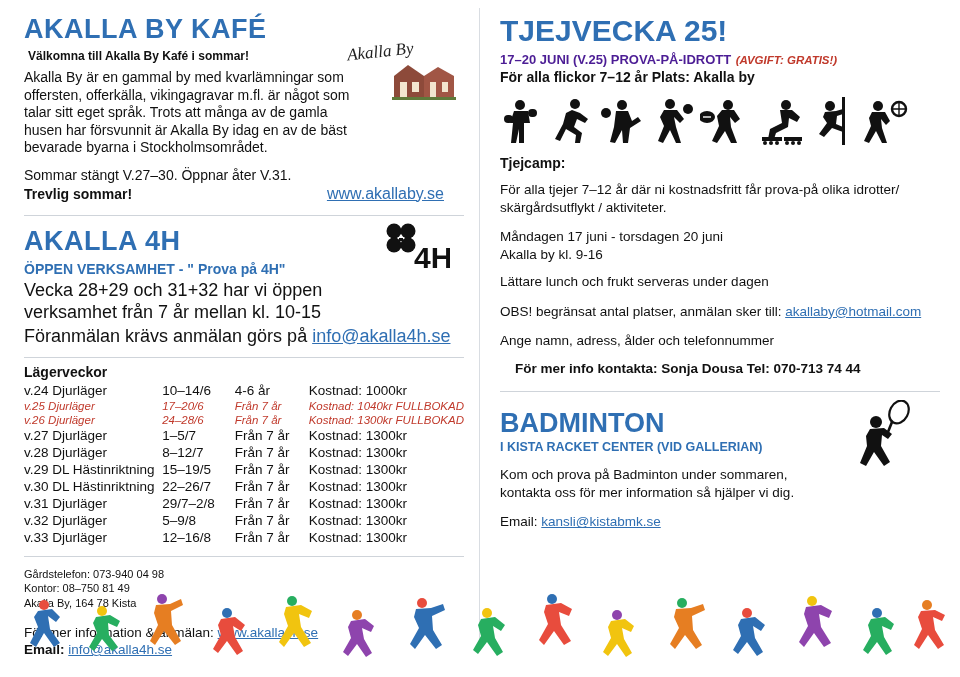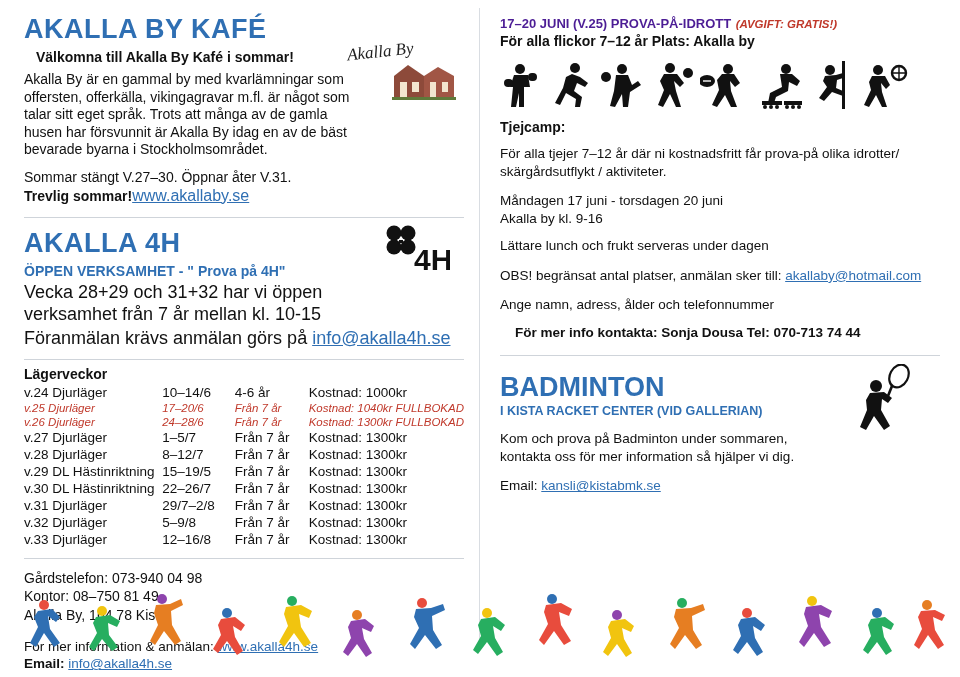--- a/index.html
+++ b/index.html
@@ -13,58 +13,58 @@
   }
   .page{position:relative;width:960px;height:677px;}
   .col-left{position:absolute;left:0;top:0;width:480px;height:583px;padding:14px 16px 0 24px;box-sizing:border-box;}
   .col-right{position:absolute;left:480px;top:0;width:480px;height:677px;padding:14px 20px 0 20px;box-sizing:border-box;}
   .divider{position:absolute;left:479px;top:8px;width:1px;height:640px;background:#d9dde2;}
 
   h1.blue{
     color:#2f6fb3;font-size:27px;font-weight:bold;margin:0 0 4px 0;
     letter-spacing:0.5px;
   }
-  .sub-bold{font-weight:bold;font-size:14px;margin:0 0 6px 12px;}
+  .sub-bold{font-weight:bold;font-size:12px;margin:0 0 6px 4px;}
   p.body{font-size:14px;line-height:1.25;margin:0 0 10px 0;}
   .small{font-size:18px;}
   a.link{color:#2f6fb3;text-decoration:underline;}
 
   
   .kafe-head{position:relative;}
   .kafe-logo{
     position:absolute;right:6px;top:30px;width:116px;height:56px;
   }
   .kafe-script{
     position:absolute;right:44px;top:-2px;
     font-family:"Liberation Serif", serif;font-style:italic;font-size:17px;
     color:#222;transform:rotate(-6deg);
   }
   .barn{
     position:absolute;right:0;top:16px;width:68px;height:40px;
   }
   .sommar{font-size:14px;margin:10px 0 2px 0;}
   .trevlig{font-weight:bold;font-size:14px;margin:0;}
-  .rowflex{display:flex;align-items:baseline;}
+  .rowflex{display:flex;justify-content:space-between;align-items:baseline;}
 
   hr.rule{border:none;border-top:1px solid #cfd4da;margin:12px 0 10px 0;}
 
   
   .h4-head{position:relative;}
   .cloverwrap{position:absolute;right:14px;top:-4px;width:70px;height:52px;}
   .h4-sub{color:#2f6fb3;font-weight:bold;font-size:14px;margin:0 0 2px 0;}
 
   table.lager{border-collapse:collapse;font-size:13.5px;margin-top:2px;}
   table.lager td{padding:1px 0;vertical-align:top;white-space:nowrap;}
   td.c1{width:150px;}
   td.c2{width:104px;}
   td.c3{width:104px;}
   td.c4{width:120px;}
   .lager-title{font-weight:bold;font-size:14px;margin:0 0 2px 0;}
   tr.red td{color:#c0392b;font-style:italic;font-size:11.5px;}
-  .contact{font-size:14px;line-height:1.35;margin:10px 0 0 0;}
+  .contact{font-size:11px;line-height:1.35;margin:10px 0 0 0;}
   .moreinfo{font-size:13.5px;margin:14px 0 0 0;}
   .email-bold{font-weight:bold;font-size:13.5px;margin:2px 0 0 0;}
 
   
   .tj-title{color:#2f6fb3;font-size:30px;font-weight:bold;margin:0 0 2px 0;}
   .tj-line{color:#4c1d95;font-weight:bold;font-size:13px;margin:0;}
   .tj-paren{color:#c0392b;font-style:italic;font-weight:bold;font-size:11.5px;}
   .tj-line2{font-weight:bold;font-size:14px;margin:1px 0 0 0;}
   .sport-icons{display:flex;align-items:flex-end;gap:6px;margin:8px 0 10px 0;height:52px;}
   .sport-icons svg{display:block;}
@@ -214,20 +214,21 @@
     <div class="moreinfo">
       <span>För mer information &amp; anmälan: </span><a class="link" href="#">www.akalla4h.se</a>
     </div>
     <div class="email-bold">
       <span>Email: </span><a class="link" style="font-weight:normal;" href="#">info@akalla4h.se</a>
     </div>
   </div>
 
   <div class="col-right">
 
+    <h1 class="tj-title">TJEJVECKA 25!</h1>
     <div>
       <span class="tj-line">17–20 JUNI (V.25) PROVA-PÅ-IDROTT</span>
       <span class="tj-paren">(AVGIFT: GRATIS!)</span>
     </div>
     <div class="tj-line2">För alla flickor 7–12 år Plats: Akalla by</div>
 
     <div class="sport-icons">
       <svg width="46" height="48" viewBox="0 0 46 48">
         <g fill="#111">
           <circle cx="20" cy="8" r="5"></circle>

